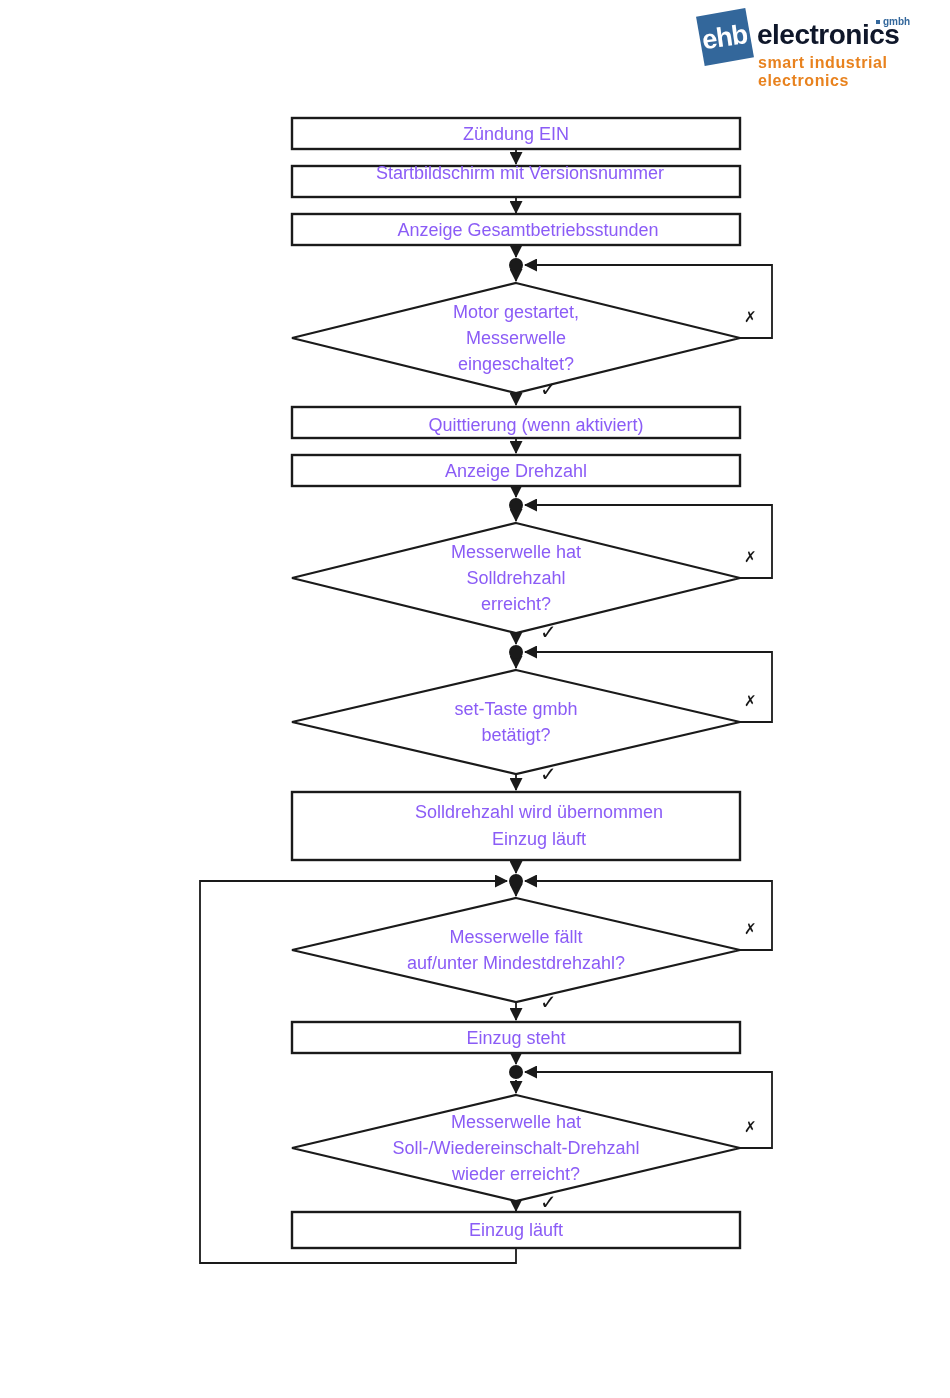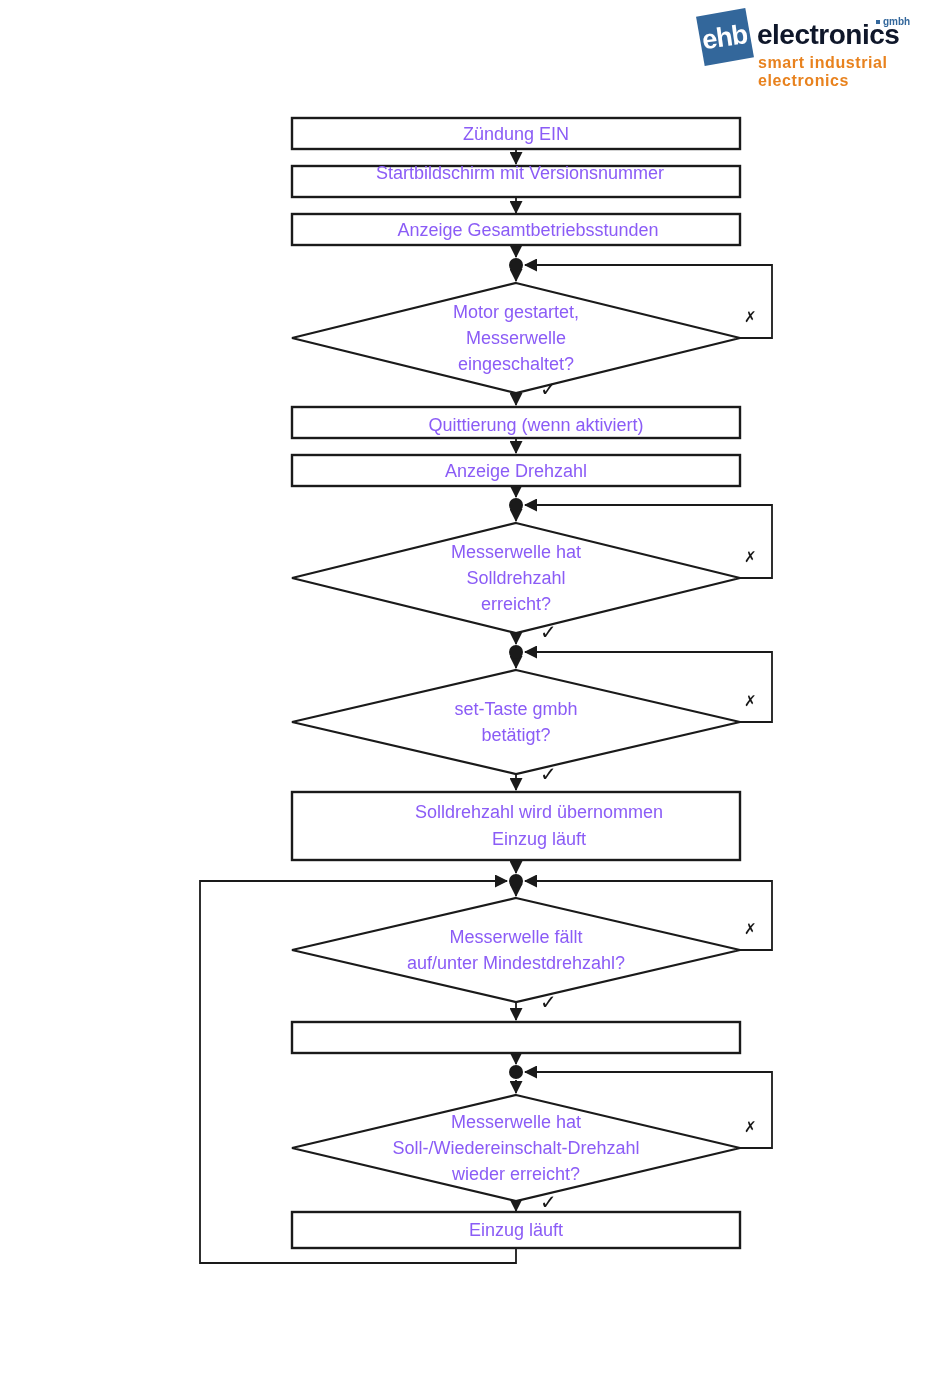--- a/index.html
+++ b/index.html
@@ -148,20 +148,21 @@
     </g>
   </svg>
 
   <div class="lbl" style="left:292px; top:118px;  width:448px; height:31px;">Zündung EIN</div>
   <div class="lbl" style="left:296px; top:166px;  width:448px; height:14px;">Startbildschirm mit Versionsnummer</div>
   <div class="lbl" style="left:292px; top:214px;  width:448px; height:31px;padding-left:12px;">Anzeige Gesamtbetriebsstunden</div>
   <div class="lbl" style="left:292px; top:407px;  width:448px; height:36px;padding-left:20px;">Quittierung (wenn aktiviert)</div>
   <div class="lbl" style="left:292px; top:455px;  width:448px; height:31px;">Anzeige Drehzahl</div>
   <div class="lbl" style="left:288px; top:792px;  width:448px; height:68px; line-height:27px;margin-left:27px;">Solldrehzahl wird übernommen
 Einzug läuft</div>
+  <div class="lbl" style="left:292px; top:1022px; width:448px; height:31px;">Einzug steht</div>
   <div class="lbl" style="left:292px; top:1212px; width:448px; height:36px;">Einzug läuft</div>
 
   <div class="lbl" style="left:292px; top:283px;  width:448px; height:110px;">Motor gestartet,
 Messerwelle
 eingeschaltet?</div>
   <div class="lbl" style="left:292px; top:523px;  width:448px; height:110px;">Messerwelle hat
 Solldrehzahl
 erreicht?</div>
   <div class="lbl" style="left:292px; top:670px;  width:448px; height:104px;">set-Taste gmbh
 betätigt?</div>

